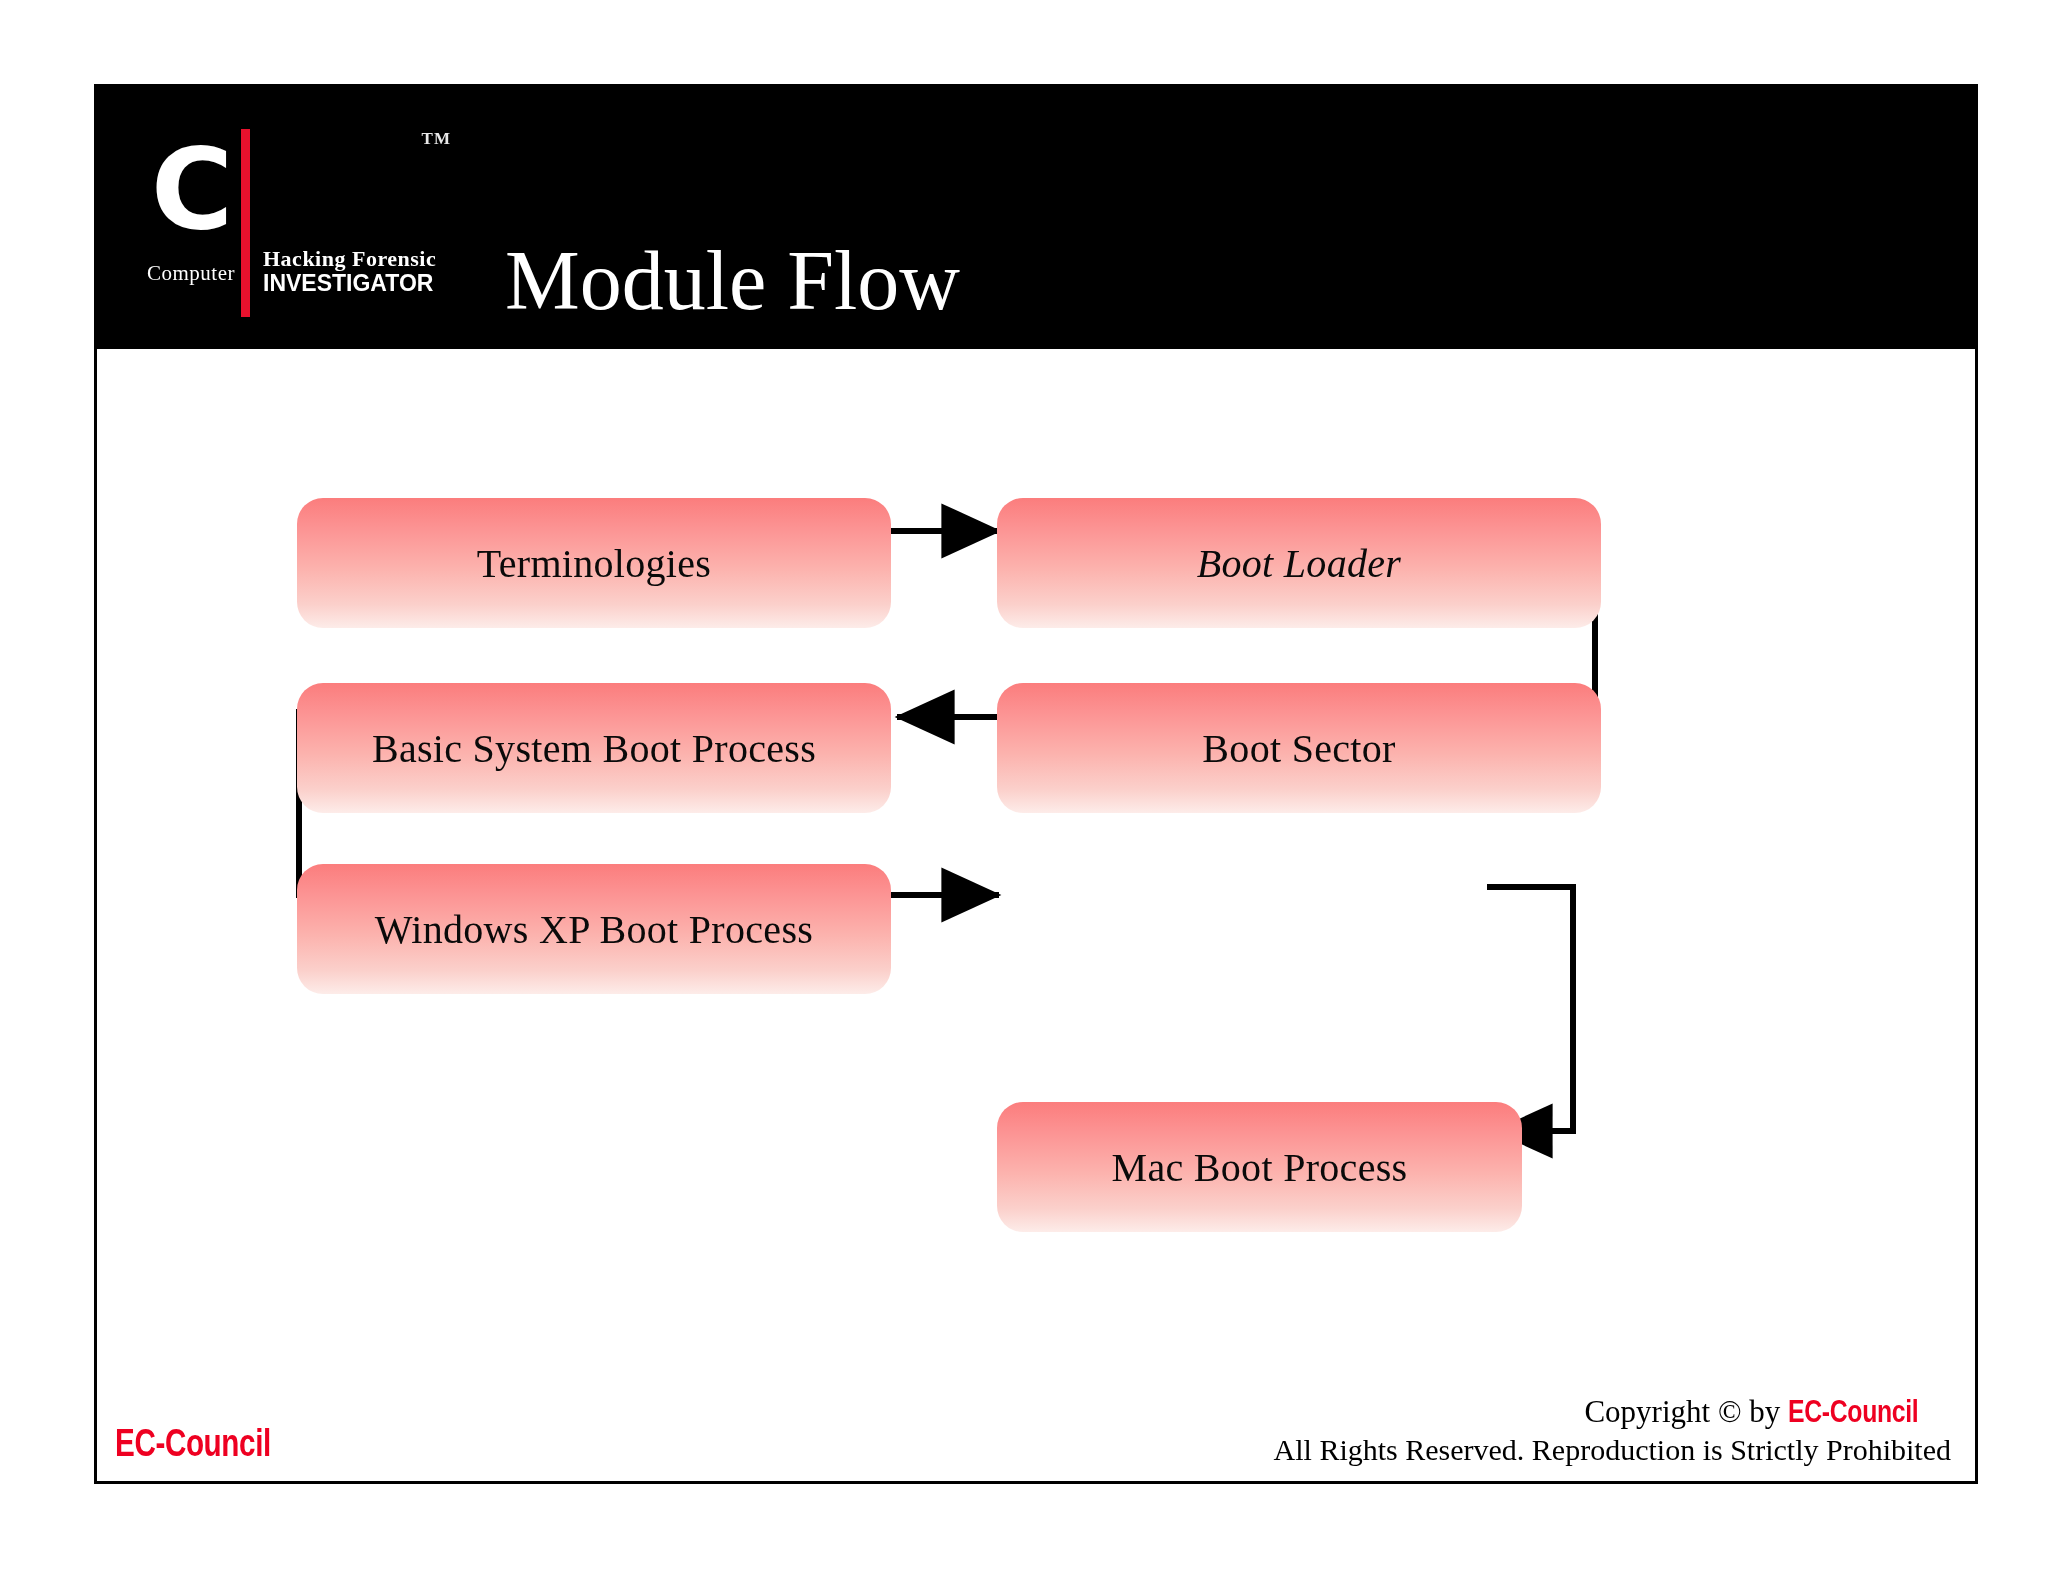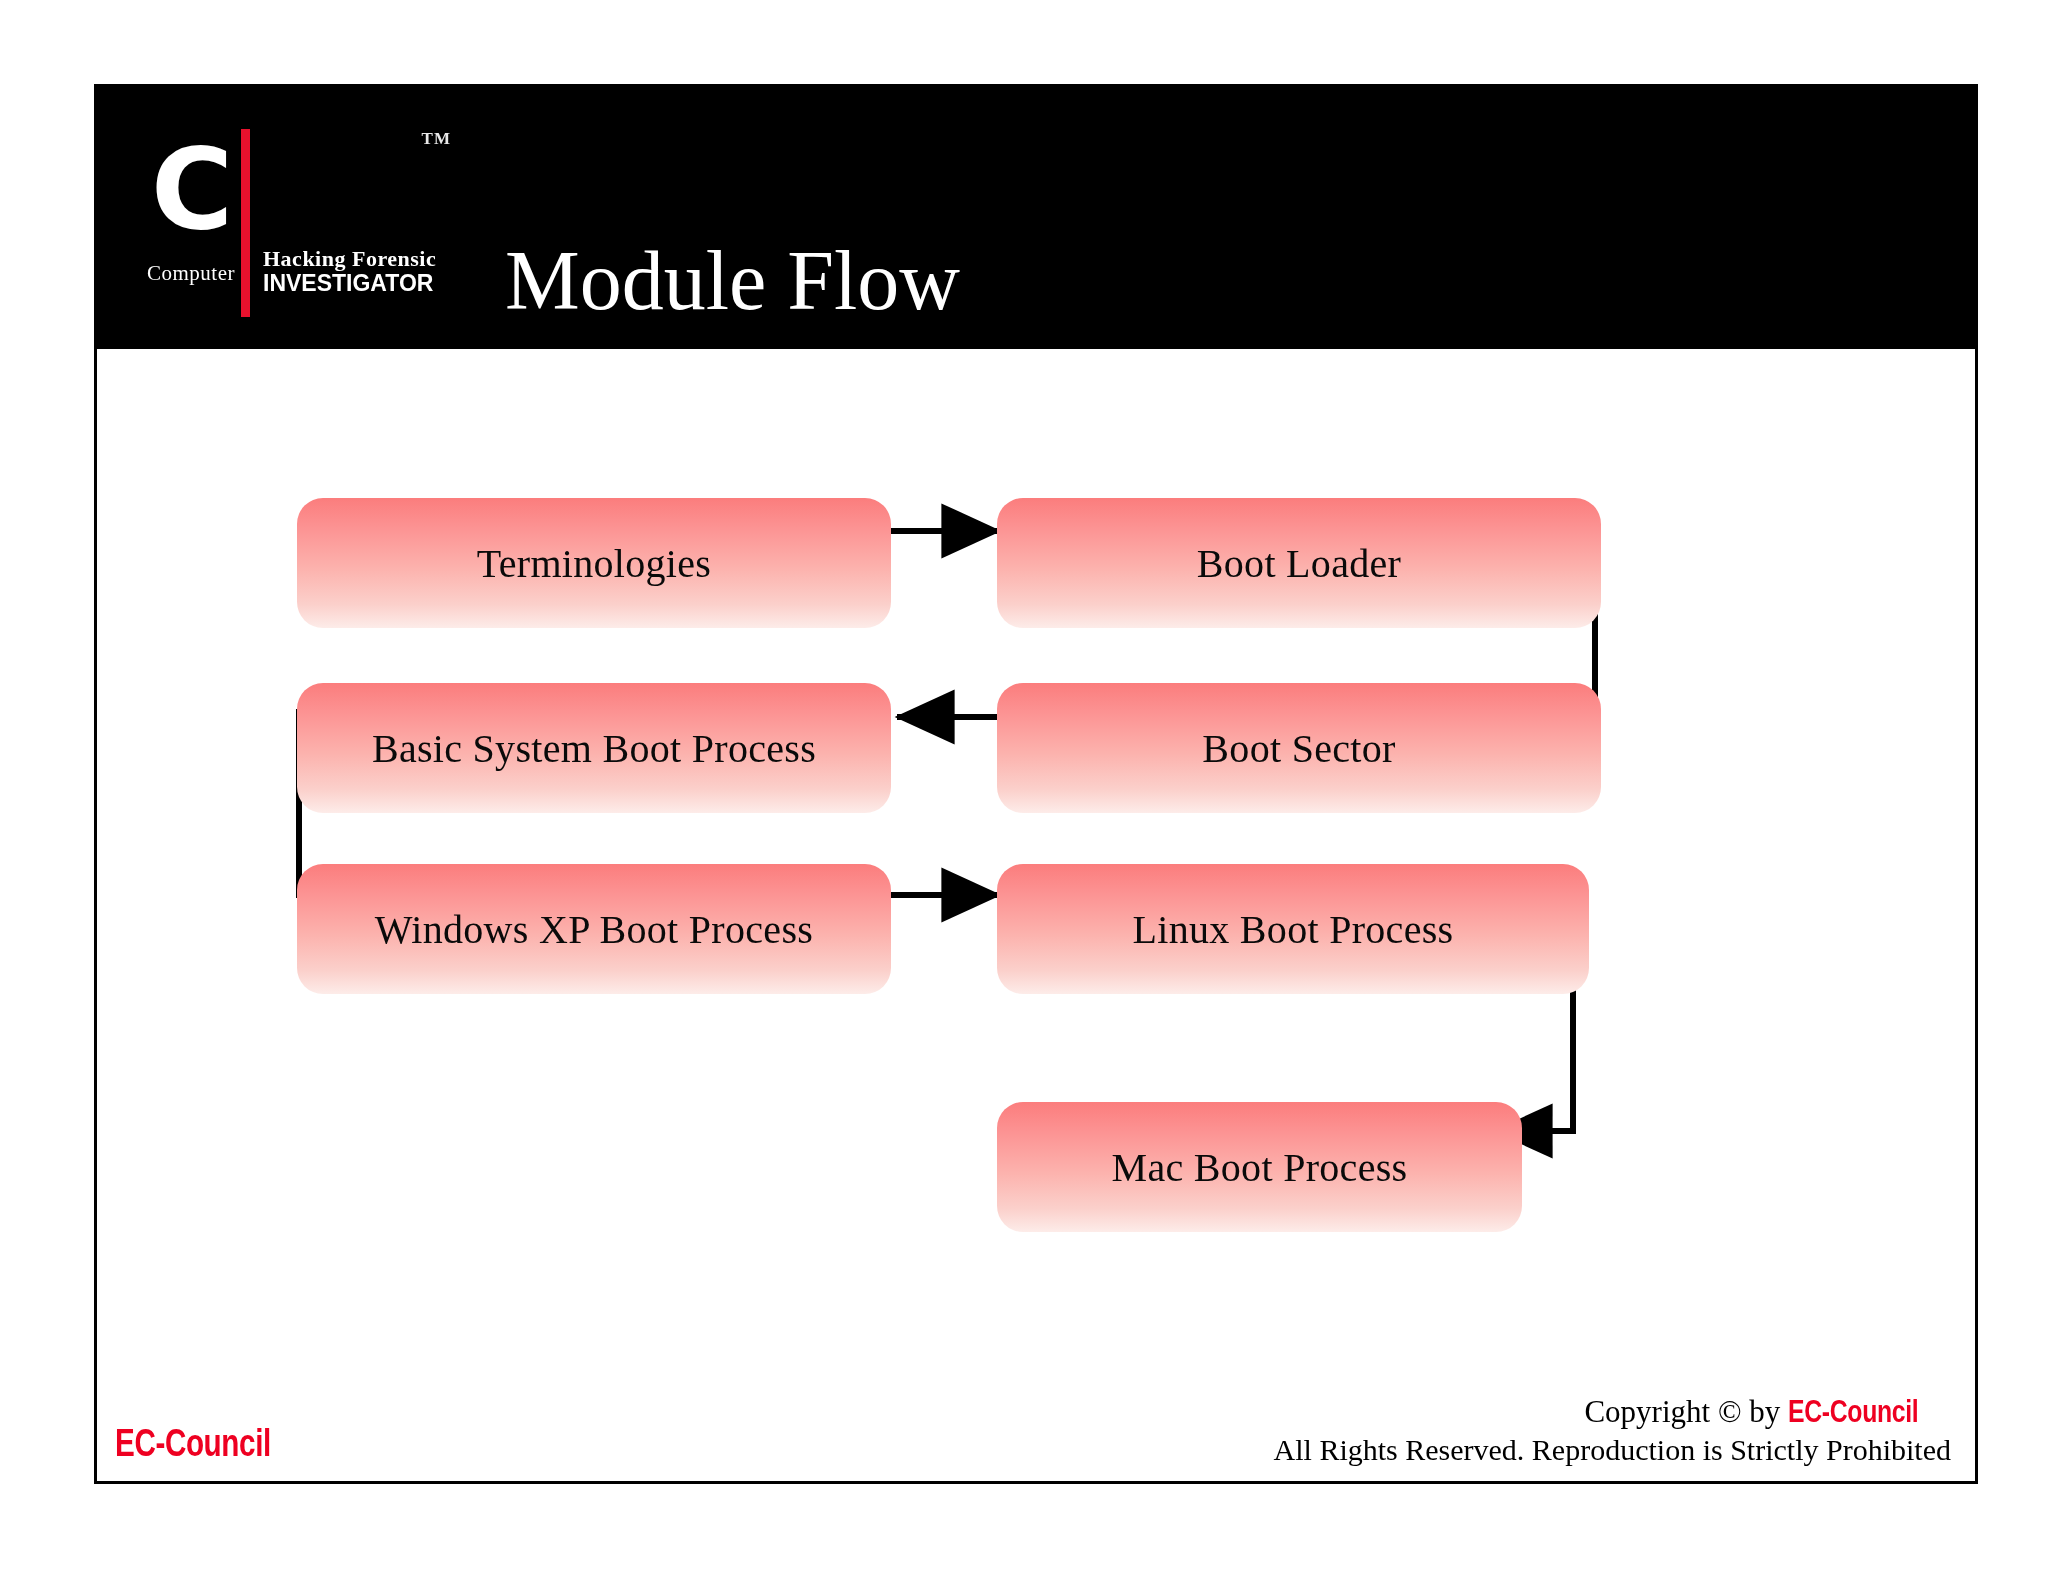--- a/index.html
+++ b/index.html
@@ -272,39 +272,36 @@
         <g>
           <path d="M 1390 538 L 1476 538 L 1476 782 L 1398 782" stroke="#000000" stroke-width="6" fill="none" marker-end="url(#arrL)"></path>
         </g>
       </svg>
     </div>
 
     <div class="node" style="left:200px; top:117px; width:594px; height:130px;">
       <span class="node-label">Terminologies</span>
     </div>
 
-    <div class="node" style="left:900px; top:117px; width:604px; height:130px;">
+    <div class="node" style="left:900px; top:117px; width:604px; height:130px;font-style:italic;">
       <span class="node-label">Boot Loader</span>
     </div>
 
     <div class="node" style="left:900px; top:302px; width:604px; height:130px;">
       <span class="node-label">Boot Sector</span>
     </div>
 
     <div class="node" style="left:200px; top:302px; width:594px; height:130px;">
       <span class="node-label">Basic System Boot Process</span>
     </div>
 
     <div class="node" style="left:200px; top:483px; width:594px; height:130px;">
       <span class="node-label">Windows XP Boot Process</span>
     </div>
 
-    <div class="node" style="left:900px; top:483px; width:592px; height:130px;">
-      <span class="node-label">Linux Boot Process</span>
-    </div>
 
     <div class="node" style="left:900px; top:721px; width:525px; height:130px;">
       <span class="node-label">Mac Boot Process</span>
     </div>
 
   </div>
 
   <div id="footer">
     <div id="ec-logo-bottom">EC-Council</div>
 

